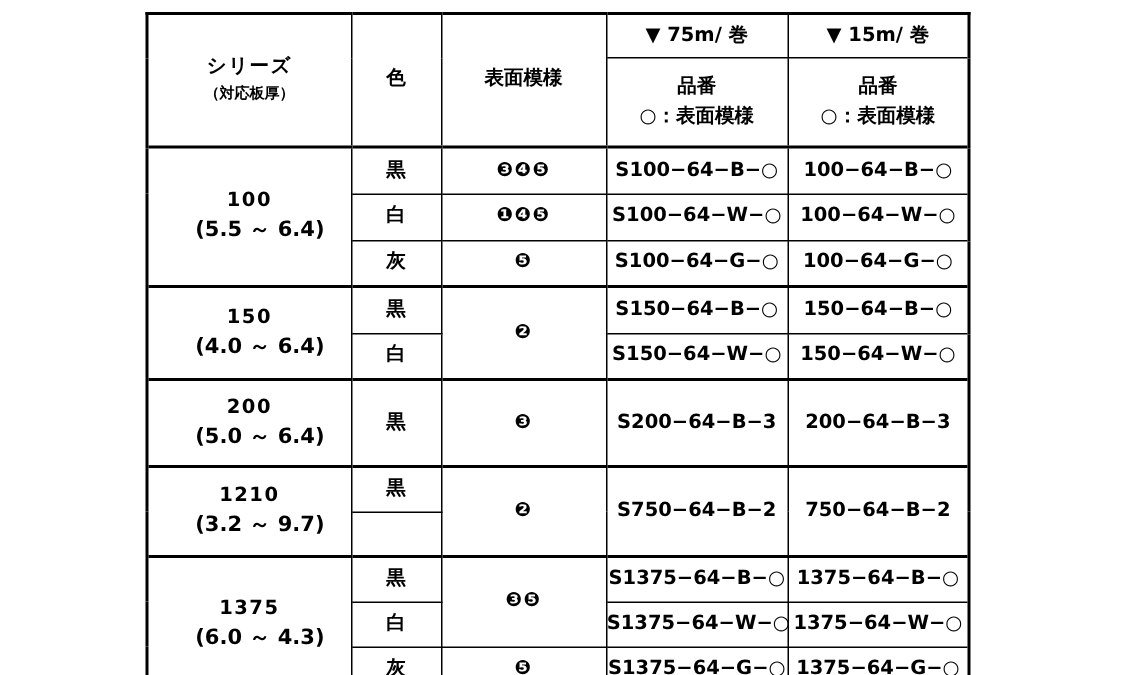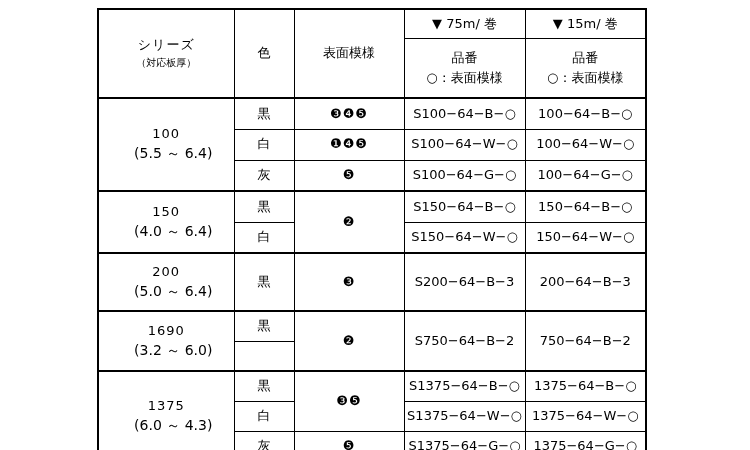--- a/index.html
+++ b/index.html
@@ -26,21 +26,21 @@
     width: 548px;
     border-collapse: collapse;
     table-layout: fixed;
     background: #fff;
   }
   table.spec td, table.spec th {
     border: 1px solid #000;
     padding: 0;
     text-align: center;
     vertical-align: middle;
-    font-weight: normal;
+    font-weight: bold;
     font-size: 13px;
     line-height: 1.25;
     color: #000;
   }
   
   table.spec {
     border: 2px solid #000;
   }
   .col-series { width: 136px; }
   .col-color  { width: 60px;  }
@@ -162,22 +162,22 @@
           <span class="range">(5.0 ～ 6.4)</span>
         </td>
         <td class="color-cell thick-top">黒</td>
         <td class="pattern-cell thick-top">❸</td>
         <td class="part-cell thick-top">S200−64−B−3</td>
         <td class="part-cell thick-top thick-right">200−64−B−3</td>
       </tr>
 
       <tr class="row-h">
         <td class="series-cell thick-left thick-top" rowspan="2">
-          <span class="name">1690</span>
-          <span class="range">(3.2 ～ 6.0)</span>
+          <span class="name">1210</span>
+          <span class="range">(3.2 ～ 9.7)</span>
         </td>
         <td class="color-cell thick-top">黒</td>
         <td class="pattern-cell thick-top" rowspan="2">❷</td>
         <td class="part-cell thick-top" rowspan="2">S750−64−B−2</td>
         <td class="part-cell thick-top thick-right" rowspan="2">750−64−B−2</td>
       </tr>
       <tr class="row-h">
         <td class="color-cell"></td>
       </tr>
 

